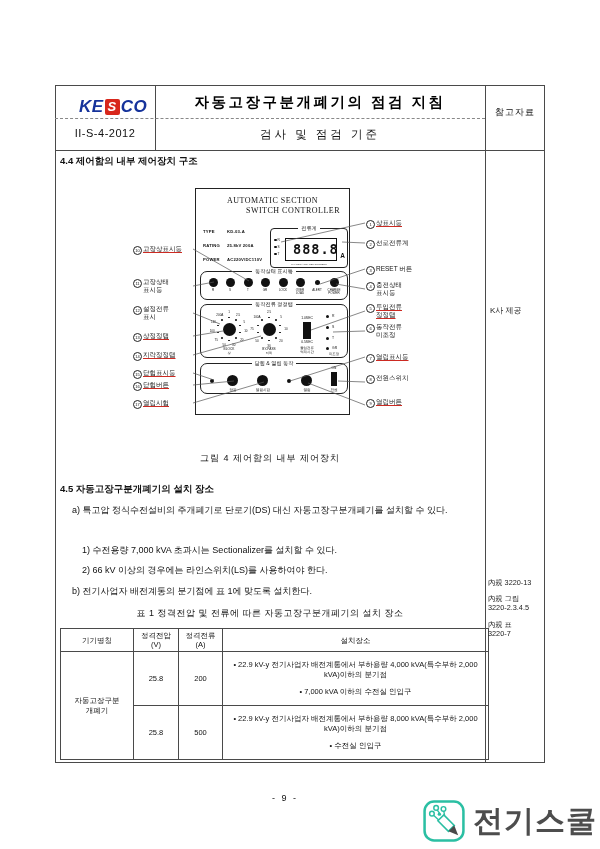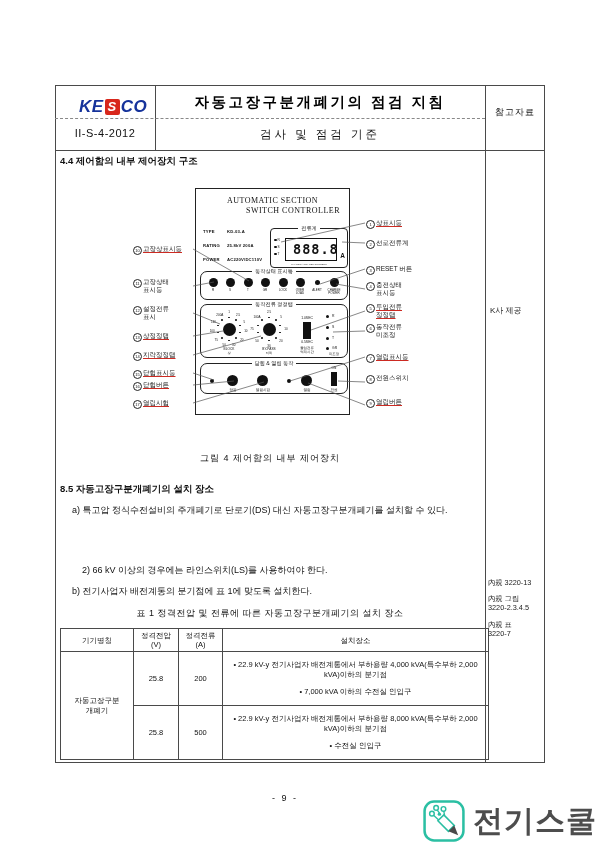--- a/index.html
+++ b/index.html
@@ -336,22 +336,23 @@
         <path d="M193,133 L220,144"></path>
       <path d="M193,156 L223,151"></path>
         <path d="M193,175 L261,156"></path>
         <path d="M193,193 L214,200"></path>
       <path d="M193,205 L234,201"></path>
         <path d="M193,223 L264,202"></path>
     </g>
   </svg>
 
   <div class="fig-cap">그림 4 제어함의 내부 제어장치</div>
-  <div class="h45">8.5 자동고장구분개폐기의 설치 장소</div>
+  <div class="h45">4.5 자동고장구분개폐기의 설치 장소</div>
   <div class="body-a">a) 특고압 정식수전설비의 주개폐기로 단로기(DS) 대신 자동고장구분개폐기를 설치할 수 있다.</div>
+  <div class="body-1">1) 수전용량 7,000 kVA 초과시는 Sectionalizer를 설치할 수 있다.</div>
   <div class="body-2">2) 66 kV 이상의 경우에는 라인스위치(LS)를 사용하여야 한다.</div>
   <div class="body-b">b) 전기사업자 배전계통의 분기점에 표 1에 맞도록 설치한다.</div>
 
   <div class="tbl-cap">표 1 정격전압 및 전류에 따른 자동고장구분개폐기의 설치 장소</div>
   <table class="spec-table">
     <colgroup>
         <col style="width:73px">
         <col style="width:45px">
         <col style="width:44px">
         <col style="width:266px">

